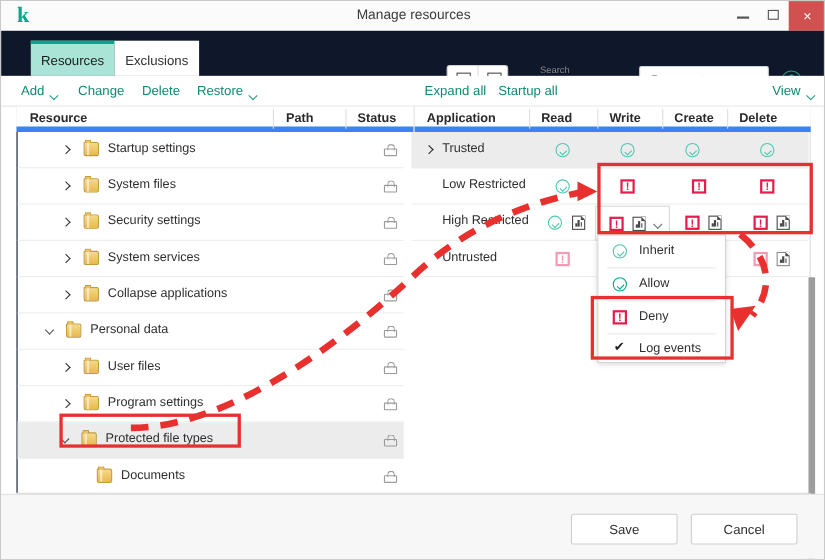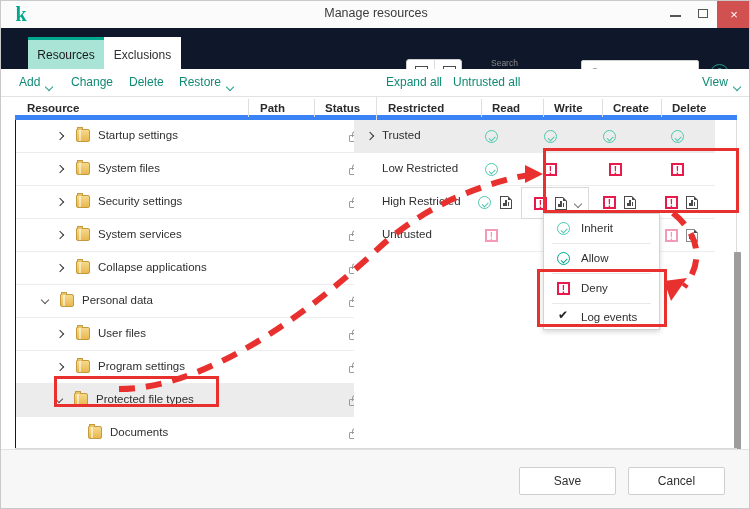--- a/index.html
+++ b/index.html
@@ -122,21 +122,21 @@
   .colhdr.left{left:14px;width:361px;}
   .colhdr.right{left:375px;width:361px;}
   .ch{
     position:absolute;top:5px;font-size:11.5px;color:#2a2a2a;font-weight:bold;
   }
   .chsep{position:absolute;top:2px;height:18px;width:1px;background:#dedede;}
 
   
   .panel{position:absolute;top:119px;height:328px;background:#fff;box-sizing:border-box;}
   .panel.left{left:14px;width:361px;border-right:0;}
-  .panel.right{left:353px;width:361px;}
+  .panel.right{left:373px;width:361px;}
   .panel.left{border-left:1px solid #0f172a;}
   .vdiv{position:absolute;left:375px;top:96px;width:1px;height:351px;background:#e0e0e0;}
   .hrule-bottom{position:absolute;left:14px;top:447px;width:722px;height:1px;background:#d8d8d8;}
   .vline-l{position:absolute;left:14px;top:96px;width:1px;height:351px;background:#dcdcdc;}
   .vline-r{position:absolute;left:735px;top:96px;width:1px;height:351px;background:#dcdcdc;}
 
   .trow{
     position:absolute;left:0;height:33px;box-sizing:border-box;
     border-bottom:1px solid #ededed;
   }
@@ -308,37 +308,37 @@
     </div>
     <div class="help-ic">?</div>
   </div>
 
   <div class="actionbar">
     <div class="act act-add"><span>Add</span><span class="cv"></span></div>
     <div class="act act-change">Change</div>
     <div class="act act-delete">Delete</div>
     <div class="act act-restore"><span>Restore</span><span class="cv"></span></div>
     <div class="act act-expand">Expand all</div>
-    <div class="act act-collapse">Untrusted all</div>
+    <div class="act act-collapse">Startup all</div>
     <div class="act act-view"><span>View</span><span class="cv"></span></div>
   </div>
 
   <div class="vline-l"></div>
   <div class="vline-r"></div>
 
   <div class="colhdr left">
     <div class="ch" style="left:12px">Resource</div>
     <div class="chsep" style="left:233px"></div>
     <div class="ch" style="left:245px">Path</div>
     <div class="chsep" style="left:299px"></div>
     <div class="ch" style="left:310px">Status</div>
   </div>
 
   <div class="colhdr right">
-    <div class="ch" style="left:12px">Restricted</div>
+    <div class="ch" style="left:12px">Application</div>
     <div class="chsep" style="left:105px"></div>
     <div class="ch" style="left:116px">Read</div>
     <div class="chsep" style="left:167px"></div>
     <div class="ch" style="left:178px">Write</div>
     <div class="chsep" style="left:226px"></div>
     <div class="ch" style="left:237px">Create</div>
     <div class="chsep" style="left:285px"></div>
     <div class="ch" style="left:296px">Delete</div>
   </div>
 

